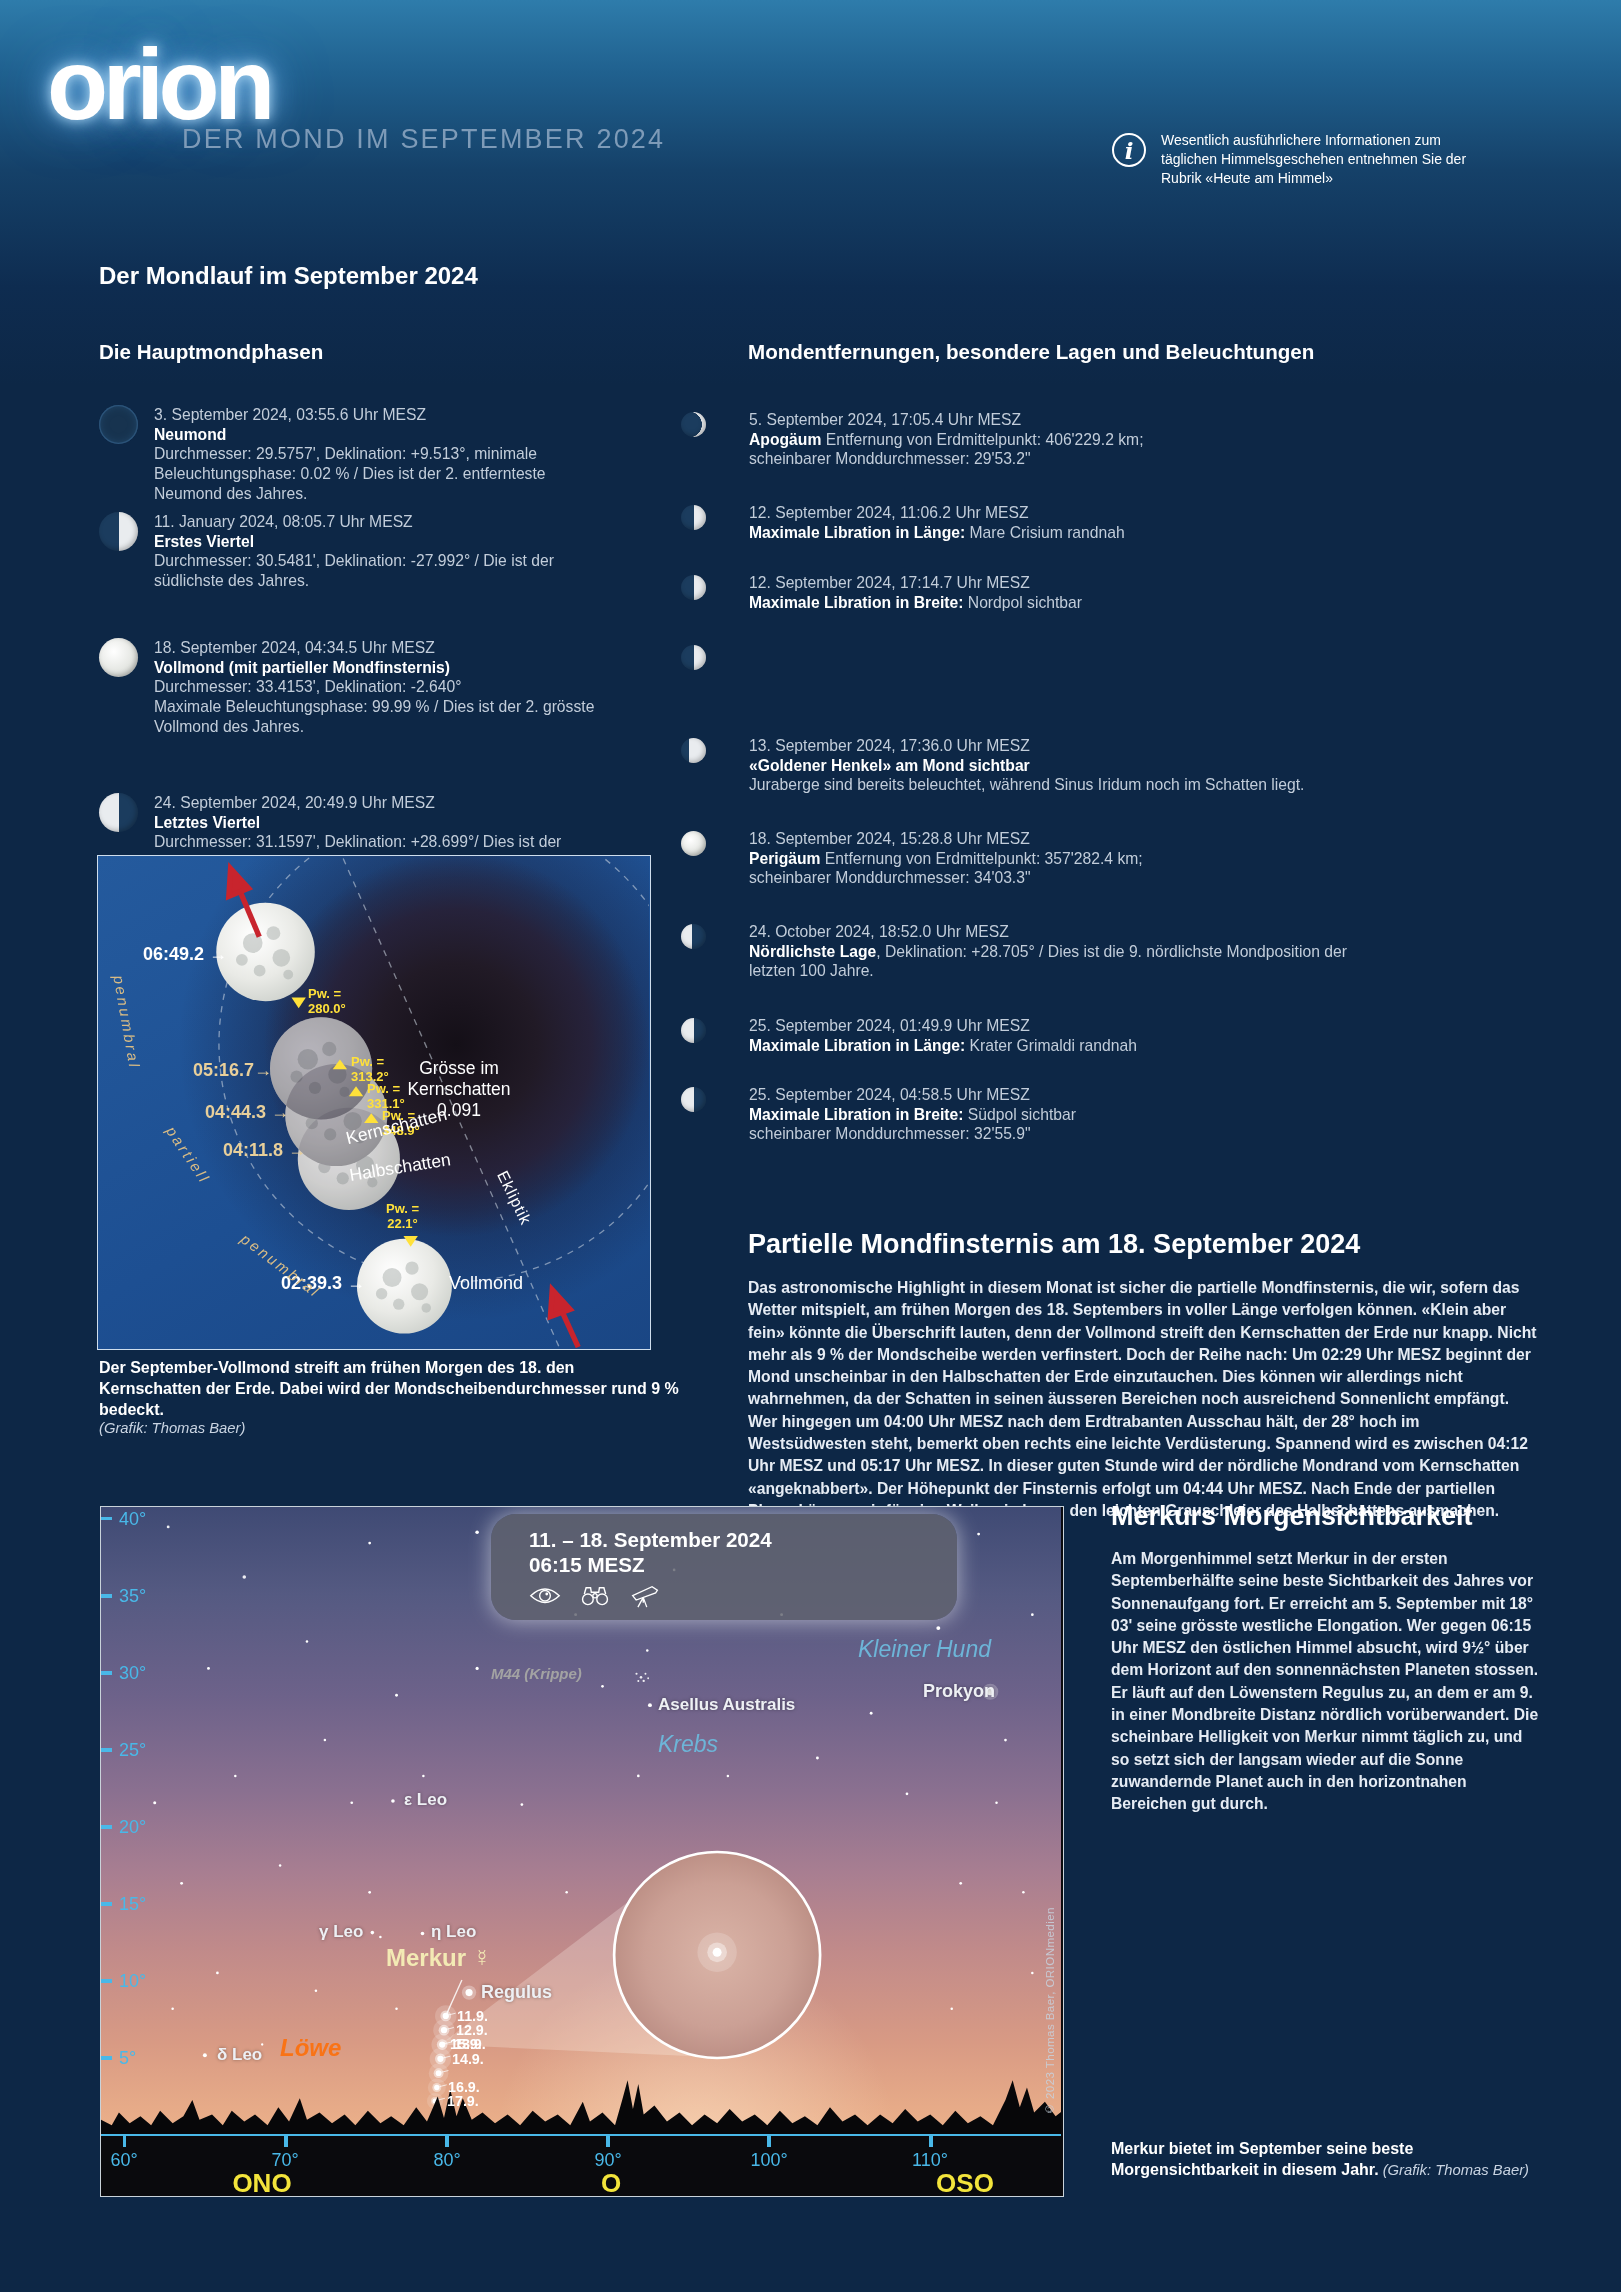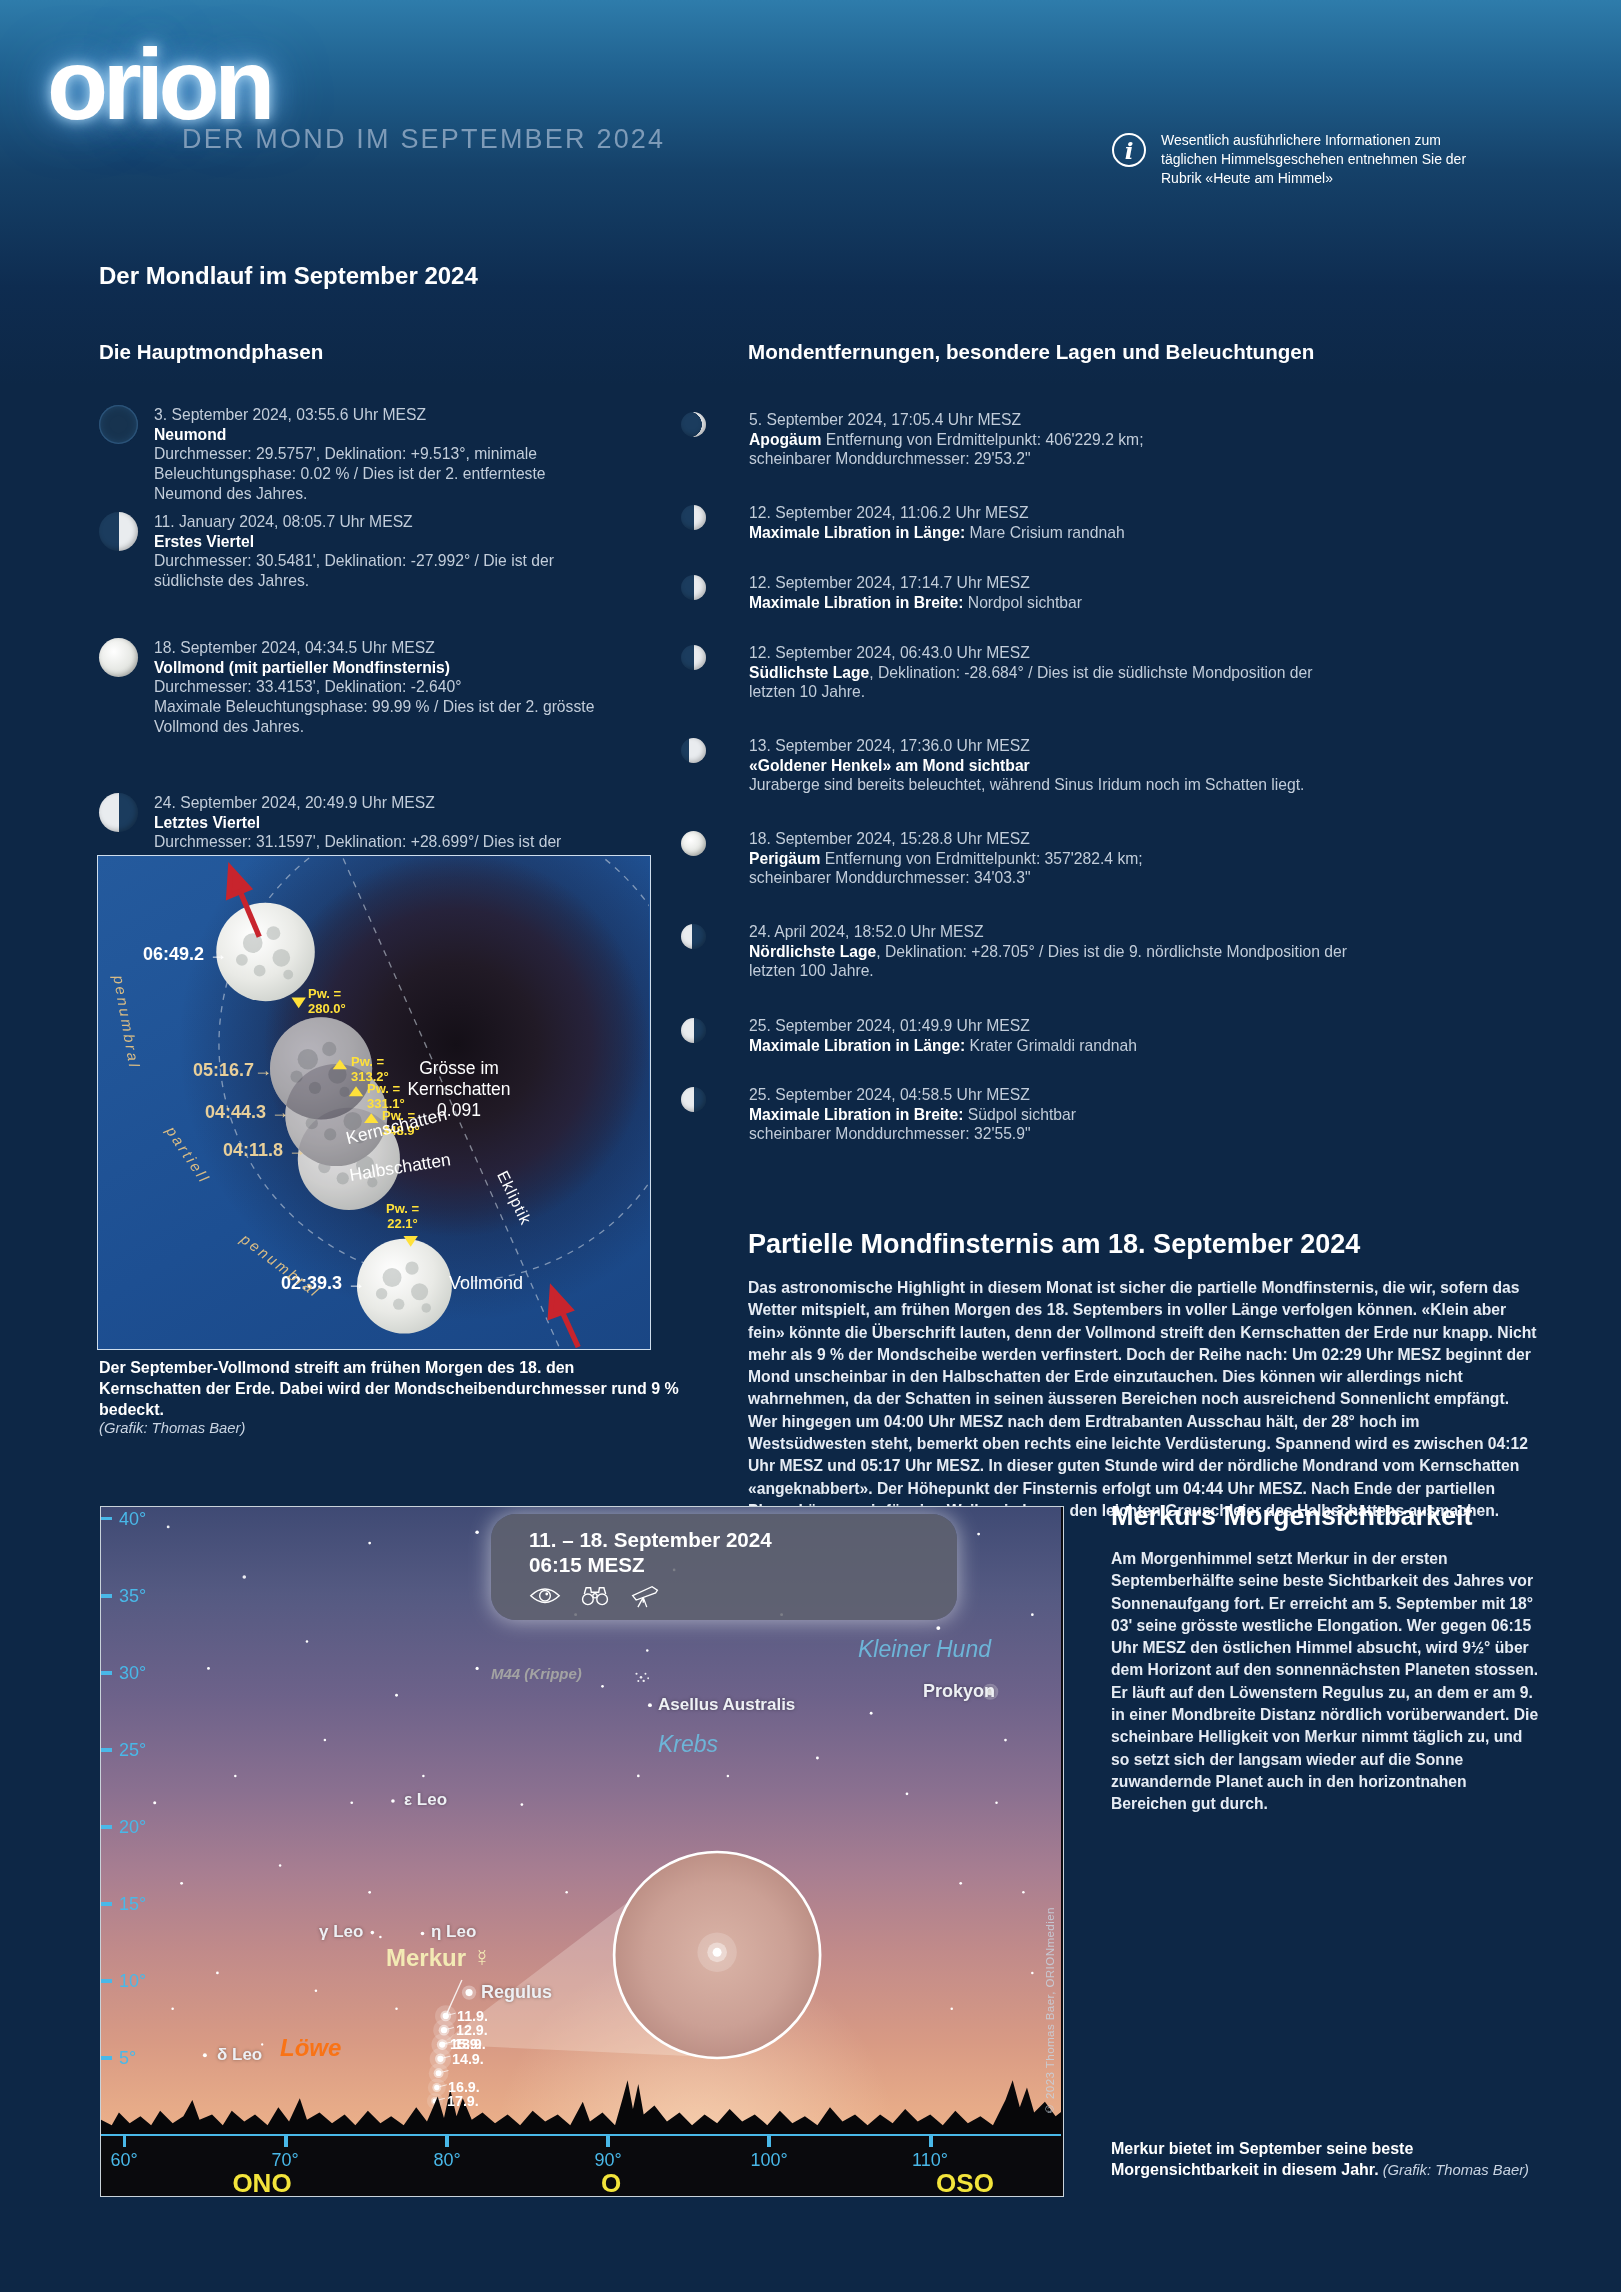--- a/index.html
+++ b/index.html
@@ -139,46 +139,41 @@
   </div>
   <div class="entry" style="left:681px;top:573px;width:860px;">
     <div class="moon m28 ph-fq"></div>
     <div style="margin-left:27px;">
         <div class="date">12. September 2024, 17:14.7 Uhr MESZ</div>
       <div class="evt-body"><b>Maximale Libration in Breite:</b><span> Nordpol sichtbar</span></div>
       </div>
   </div>
   <div class="entry" style="left:681px;top:643px;width:860px;">
     <div class="moon m28 ph-fq"></div>
-    <div style="margin-left:27px;">
-        <div class="date">12. September 2024, 06:43.0 Uhr MESZ</div>
-      <div class="evt-body"><b>Südlichste Lage</b><span>, Deklination: -28.684° / Dies ist die südlichste Mondposition der
-letzten 10 Jahre.</span></div>
-      </div>
   </div>
   <div class="entry" style="left:681px;top:736px;width:860px;">
     <div class="moon m28 ph-wxg"></div>
     <div style="margin-left:27px;">
         <div class="date">13. September 2024, 17:36.0 Uhr MESZ</div>
       <div class="evt-body"><b>«Goldener Henkel» am Mond sichtbar</b><span>
 Juraberge sind bereits beleuchtet, während Sinus Iridum noch im Schatten liegt.</span></div>
       </div>
   </div>
   <div class="entry" style="left:681px;top:829px;width:860px;">
     <div class="moon m28 ph-full"></div>
     <div style="margin-left:27px;">
         <div class="date">18. September 2024, 15:28.8 Uhr MESZ</div>
       <div class="evt-body"><b>Perigäum</b><span> Entfernung von Erdmittelpunkt: 357'282.4 km;
 scheinbarer Monddurchmesser: 34'03.3"</span></div>
       </div>
   </div>
   <div class="entry" style="left:681px;top:922px;width:860px;">
     <div class="moon m28 ph-wng"></div>
     <div style="margin-left:27px;">
-        <div class="date">24. April 2024, 18:52.0 Uhr MESZ</div>
+        <div class="date">24. October 2024, 18:52.0 Uhr MESZ</div>
       <div class="evt-body"><b>Nördlichste Lage</b><span>, Deklination: +28.705° / Dies ist die 9. nördlichste Mondposition der
 letzten 100 Jahre.</span></div>
       </div>
   </div>
   <div class="entry" style="left:681px;top:1016px;width:860px;">
     <div class="moon m28 ph-lq"></div>
     <div style="margin-left:27px;">
         <div class="date">25. September 2024, 01:49.9 Uhr MESZ</div>
       <div class="evt-body"><b>Maximale Libration in Länge:</b><span> Krater Grimaldi randnah</span></div>
       </div>

